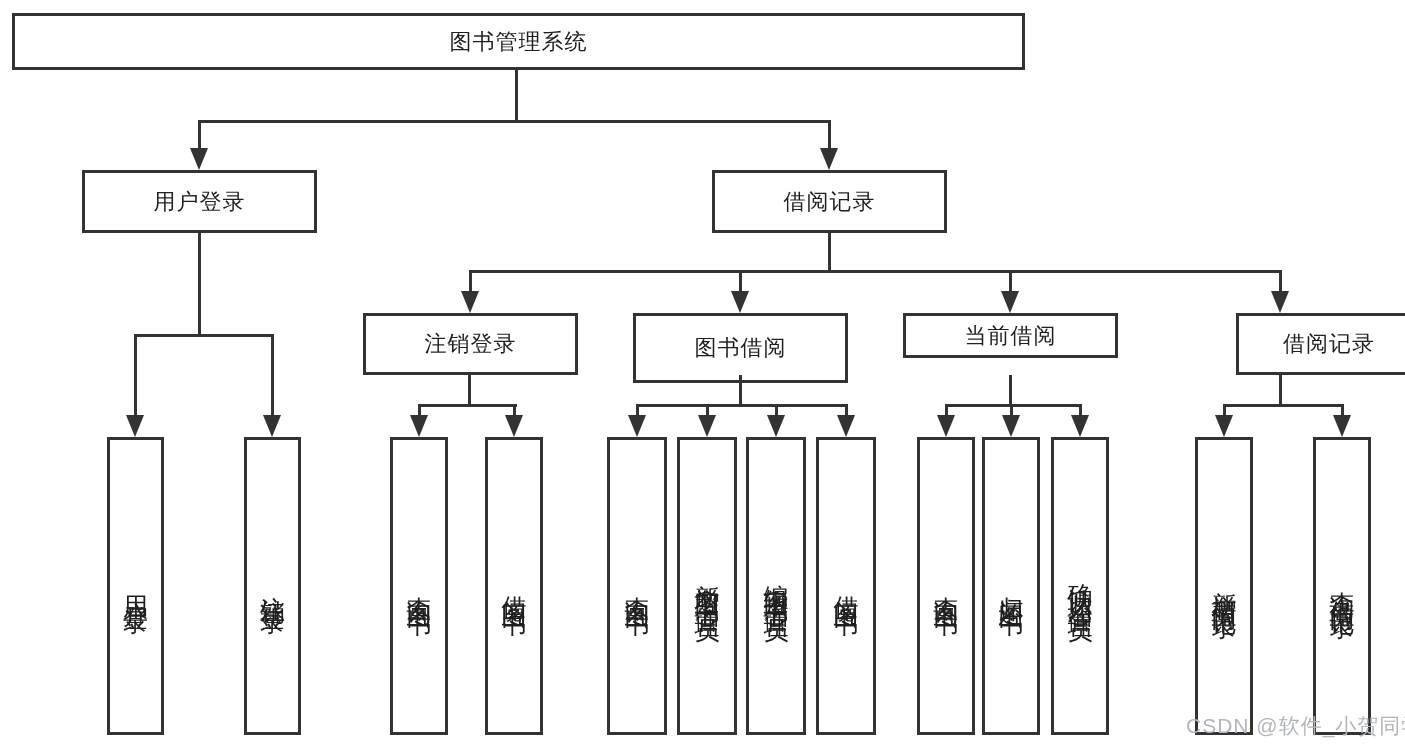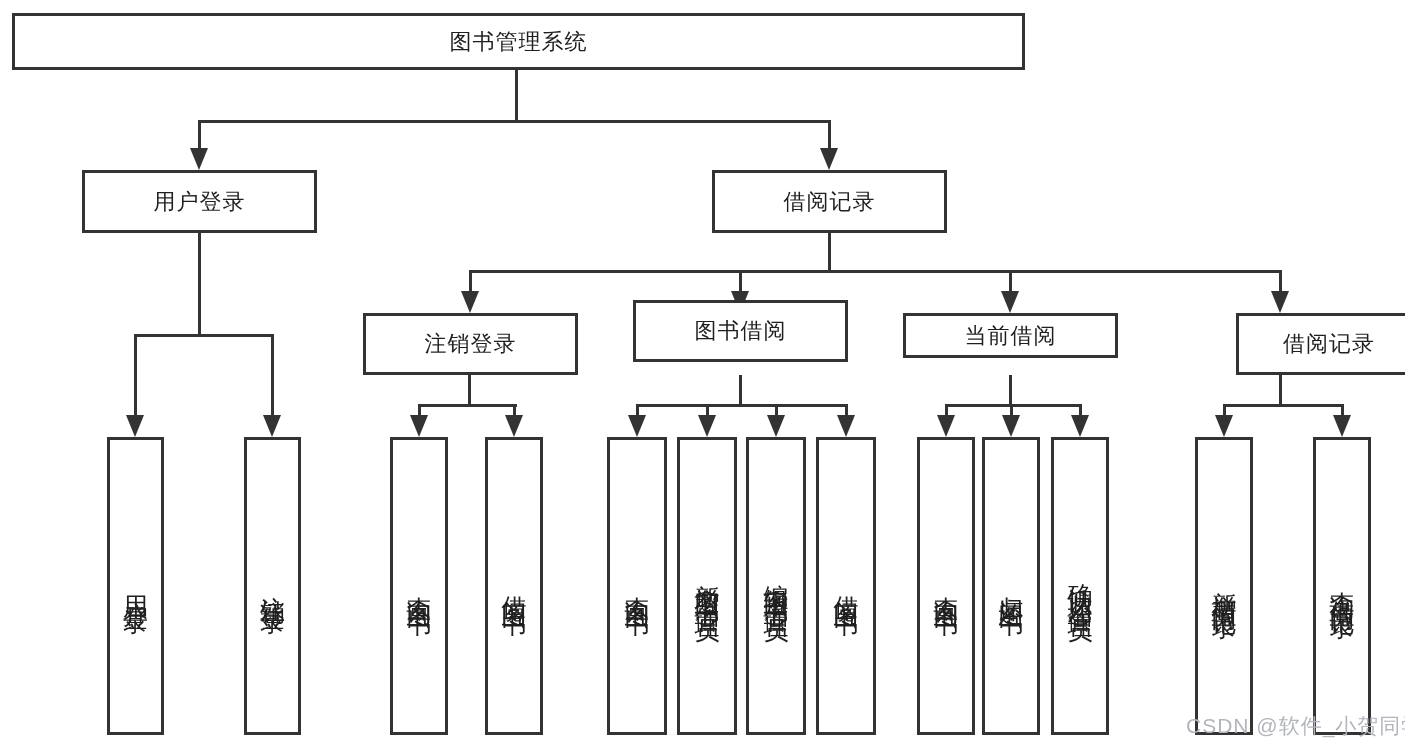--- a/index.html
+++ b/index.html
@@ -66,21 +66,21 @@
   <div class="astem" style="left:739px;top:272px;height:20px"></div>
   <div class="ahead" style="left:731px;top:291px"></div>
   <div class="astem" style="left:1009px;top:272px;height:20px"></div>
   <div class="ahead" style="left:1001px;top:291px"></div>
   <div class="astem" style="left:1279px;top:272px;height:20px"></div>
   <div class="ahead" style="left:1271px;top:291px"></div>
 
   <div class="box h" style="left:363px;top:313px;width:215px;height:62px">
     <span>注销登录</span>
   </div>
-  <div class="box h" style="left:633px;top:300px;width:215px;height:62px">
+  <div class="box h" style="left:633px;top:313px;width:215px;height:70px">
     <span>图书借阅</span>
   </div>
   <div class="box h" style="left:903px;top:313px;width:215px;height:45px">
     <span>当前借阅</span>
   </div>
   <div class="box h" style="left:1236px;top:313px;width:186px;height:62px">
     <span>借阅记录</span>
   </div>
 
   <div class="vline" style="left:468px;top:375px;height:31px"></div>

